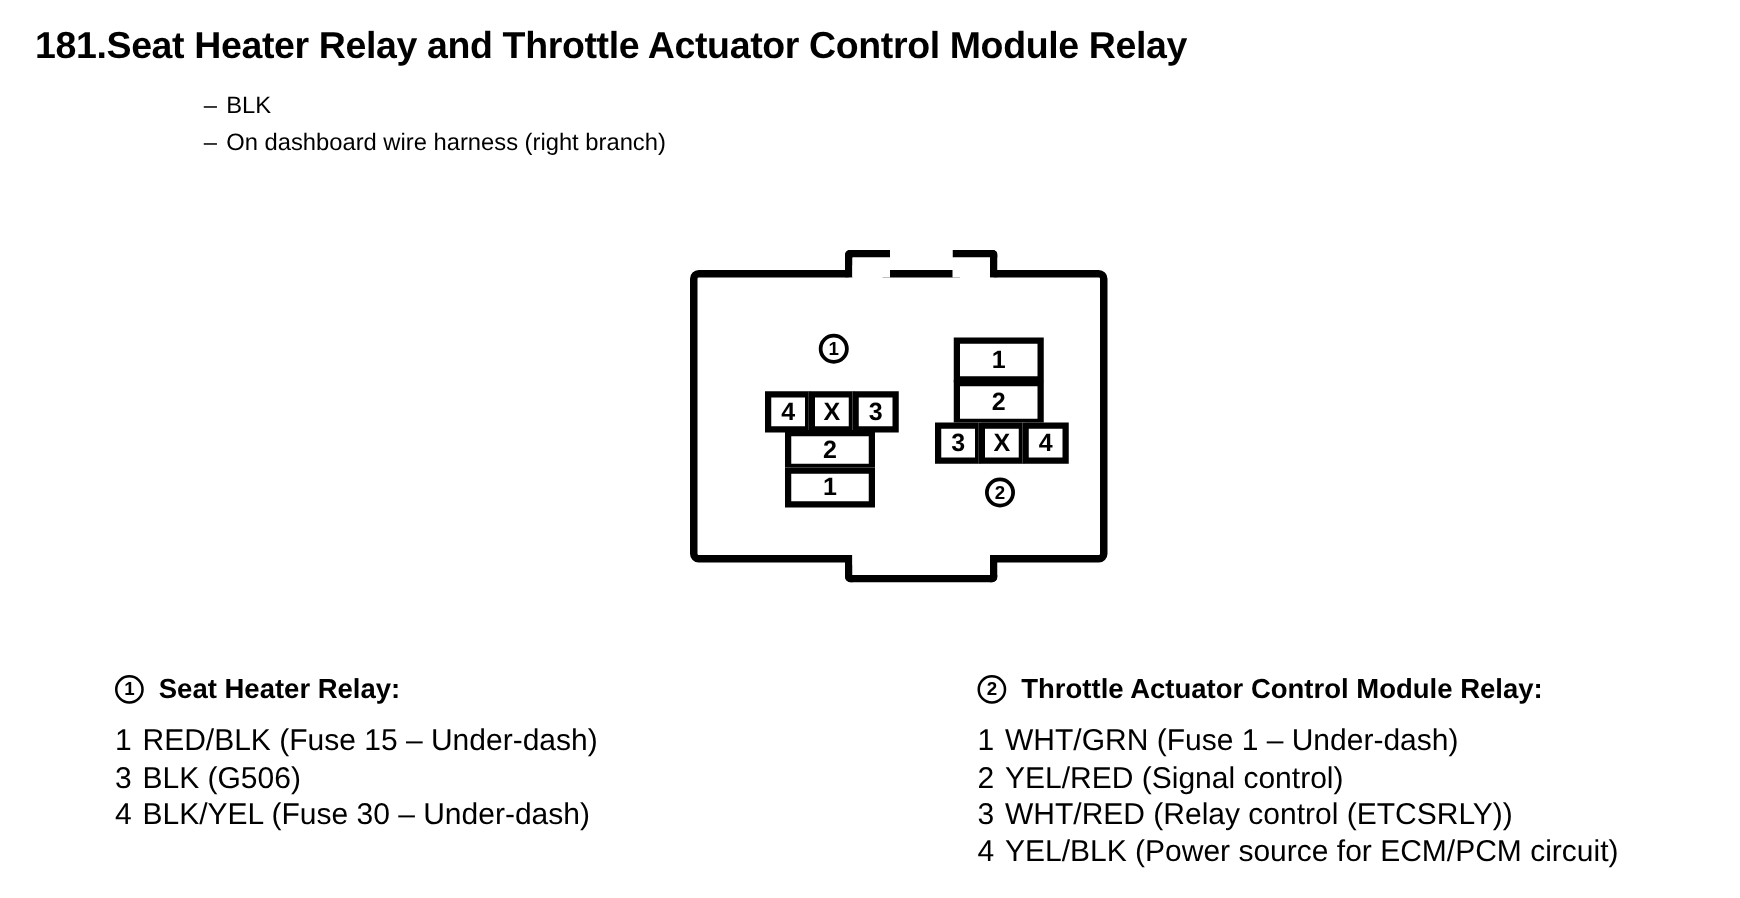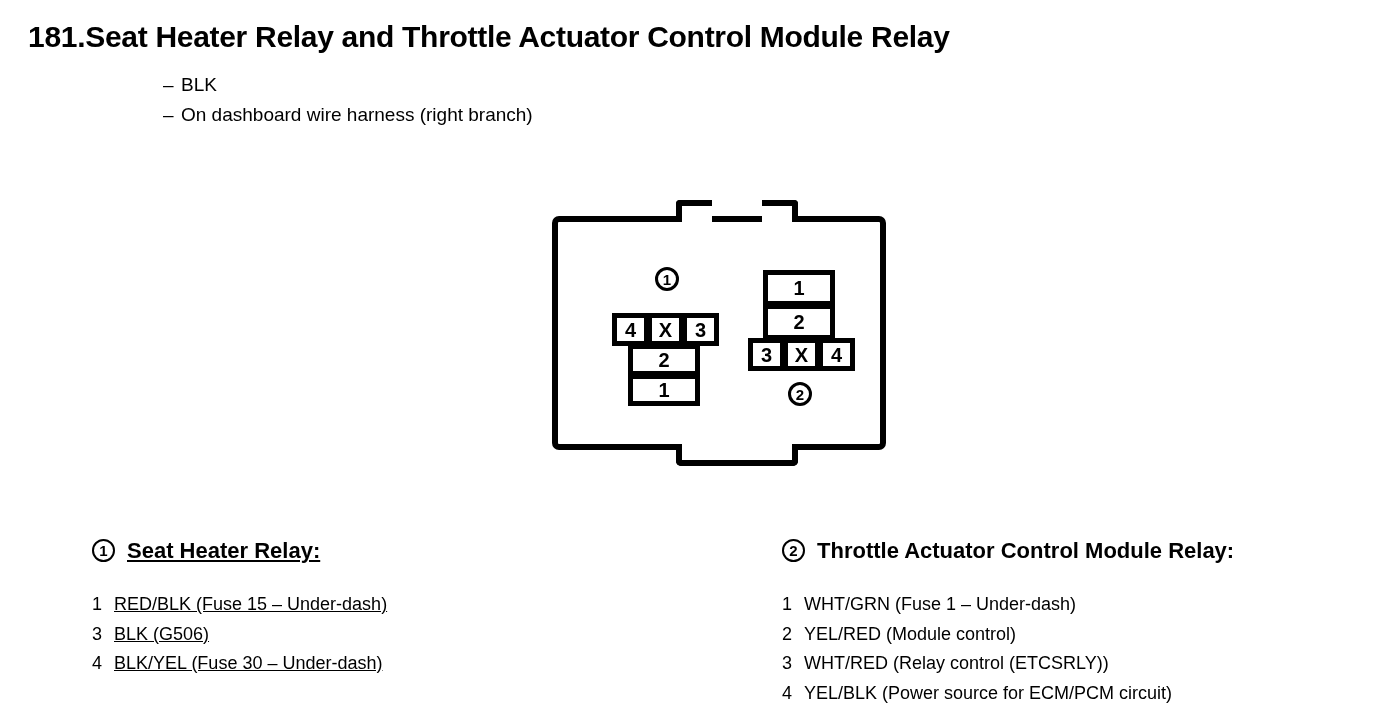--- a/index.html
+++ b/index.html
@@ -171,21 +171,21 @@
     background: #fff;
   }
   .callout-1 { left: 115px; top: 71px; }
   .callout-2 { left: 248px; top: 186px; }
 
   
   .legend {
     position: absolute;
     top: 538px;
   }
-  #legend-left  { left: 92px; text-decoration: underline; }
+  #legend-left  { left: 92px; }
   #legend-right { left: 782px; }
 
   .legend-head {
     position: relative;
     height: 32px;
     font-size: 22px;
     font-weight: bold;
     white-space: nowrap;
   }
   .legend-head .callout-inline {
@@ -196,22 +196,22 @@
     height: 23px;
     border: 2.5px solid #000;
     border-radius: 50%;
     box-sizing: border-box;
     font-size: 15px;
     font-weight: bold;
     vertical-align: 2px;
     margin-right: 12px;
   }
   .legend-rows {
-    margin-top: 20px;
-    font-size: 18px;
+    margin-top: 8px;
+    font-size: 24px;
     line-height: 29.5px;
   }
   .legend-row {
     white-space: nowrap;
   }
   .legend-row .pin-no {
     display: inline-block;
     width: 22px;
   }
 </style>
@@ -277,21 +277,21 @@
 
 <div class="legend" id="legend-right">
   <div class="legend-head">
     <span class="callout-inline">2</span><span>Throttle Actuator Control Module Relay:</span>
   </div>
   <div class="legend-rows">
     <div class="legend-row">
       <span class="pin-no">1</span><span>WHT/GRN (Fuse 1 – Under-dash)</span>
     </div>
     <div class="legend-row">
-      <span class="pin-no">2</span><span>YEL/RED (Module control)</span>
+      <span class="pin-no">2</span><span>YEL/RED (Signal control)</span>
     </div>
     <div class="legend-row">
       <span class="pin-no">3</span><span>WHT/RED (Relay control (ETCSRLY))</span>
     </div>
     <div class="legend-row">
       <span class="pin-no">4</span><span>YEL/BLK (Power source for ECM/PCM circuit)</span>
     </div>
   </div>
 </div>
 

